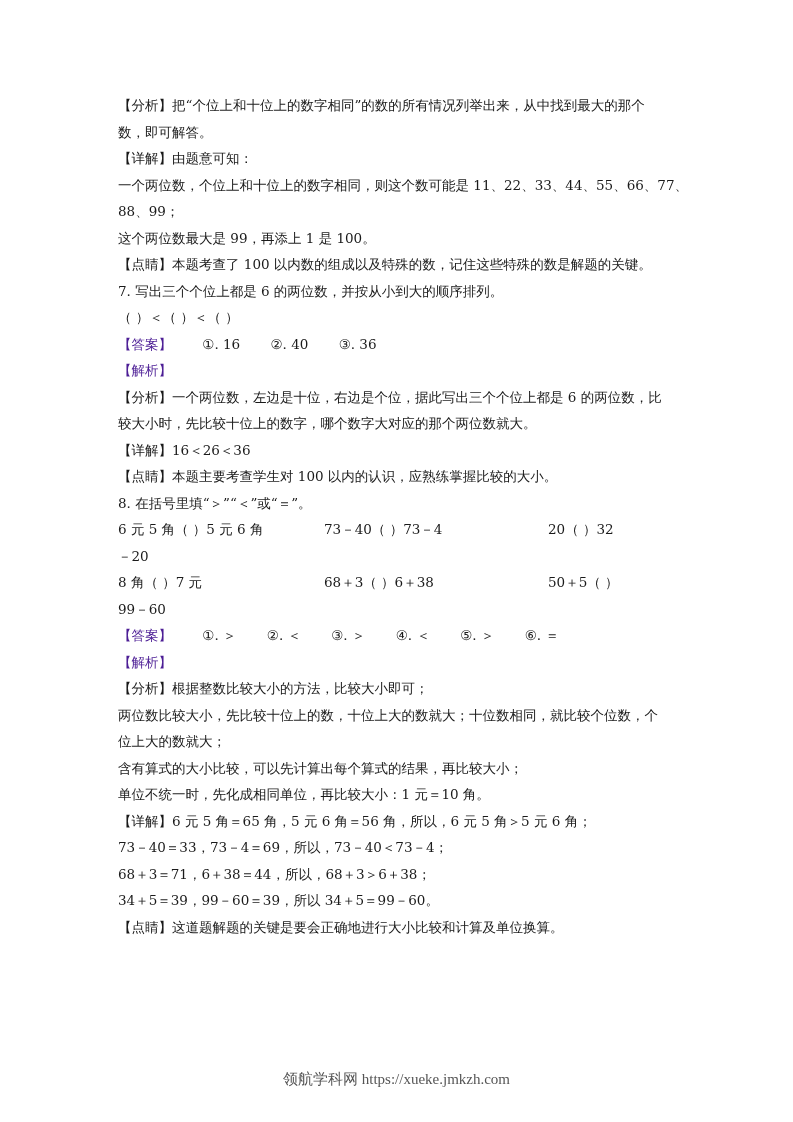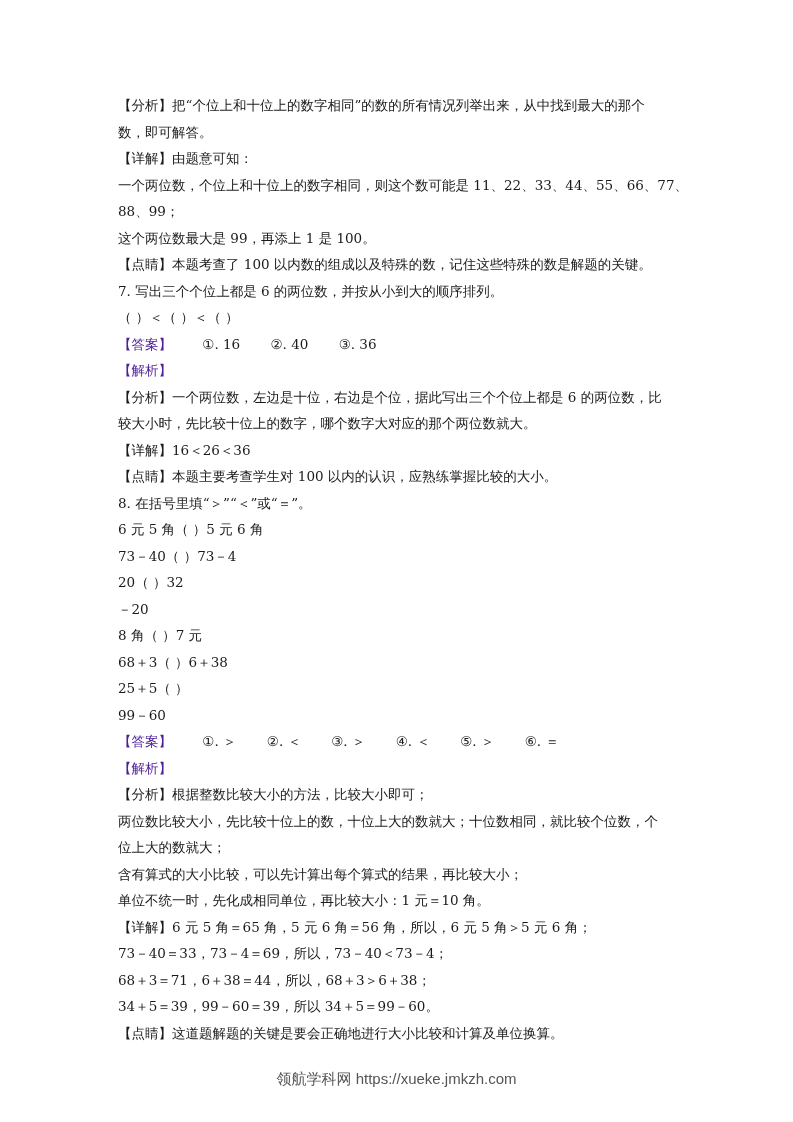--- a/index.html
+++ b/index.html
@@ -7,28 +7,28 @@
     width: 793px; height: 1122px; position: relative; overflow: hidden;
     font-family: "DejaVu Serif", "Liberation Serif", serif;
     color: #1a1a1a;
   }
   .page {
     position: absolute; left: 118px; top: 92px; width: 560px;
     font-size: 13.5px; line-height: 26.5px;
   }
   .line { white-space: nowrap; }
   .blue { color: #4c1d95; }
-  .row { display: flex; white-space: nowrap; flex-direction: column; }
+  .row { display: flex; white-space: nowrap; }
   .c1 { width: 206px; }
   .c2 { width: 224px; }
   .c3 { flex: 1; }
   .ans span { margin-right: 26px; }
   .footer {
     position: absolute; left: 0; width: 793px; top: 1070px; text-align: center;
-    font-family: Liberation Sans, sans-serif;
+    font-family: Liberation Serif, serif;
     font-size: 15px; color: #555555;
   }
 </style>
 </head>
 <body>
 
 <div class="page">
 
   <div class="line"><span>【分析】</span><span>把“个位上和十位上的数字相同”的数的所有情况列举出来，从中找到最大的那个</span></div>
   <div class="line">数，即可解答。</div>
@@ -55,21 +55,21 @@
   <div class="line">8.  在括号里填“＞”“＜”或“＝”。</div>
   <div class="row">
     <span class="c1">6 元 5 角（        ）5 元 6 角</span>
     <span class="c2">73－40（        ）73－4</span>
     <span class="c3">20（        ）32</span>
   </div>
   <div class="line">－20</div>
   <div class="row">
     <span class="c1">8 角（        ）7 元</span>
     <span class="c2">68＋3（        ）6＋38</span>
-    <span class="c3">25＋5（            ）</span>
+    <span class="c3">50＋5（            ）</span>
   </div>
   <div class="line">99－60</div>
   <div class="line ans">
     <span class="blue">【答案】</span>
     <span>①. ＞</span>
     <span>②. ＜</span>
     <span>③. ＞</span>
     <span>④. ＜</span>
     <span>⑤. ＞</span>
     <span>⑥. ＝</span>

